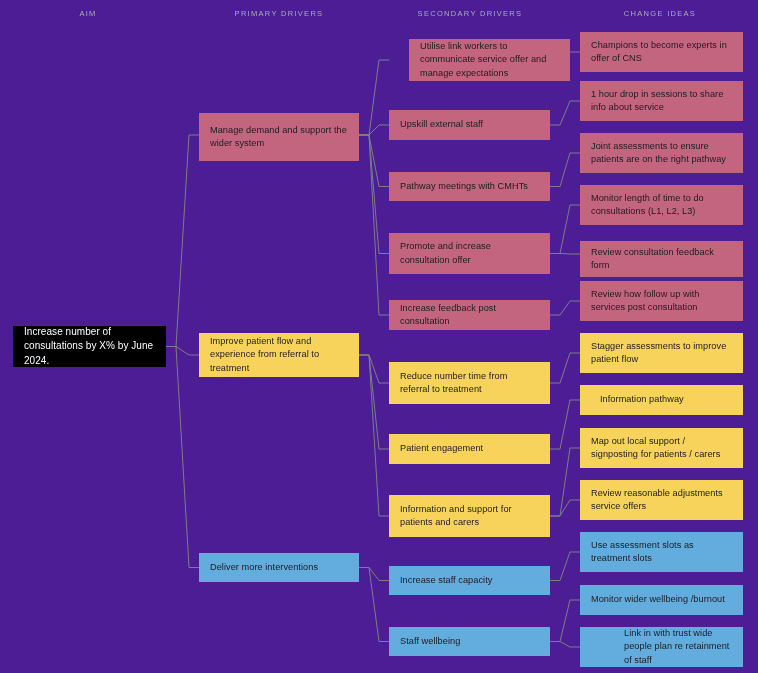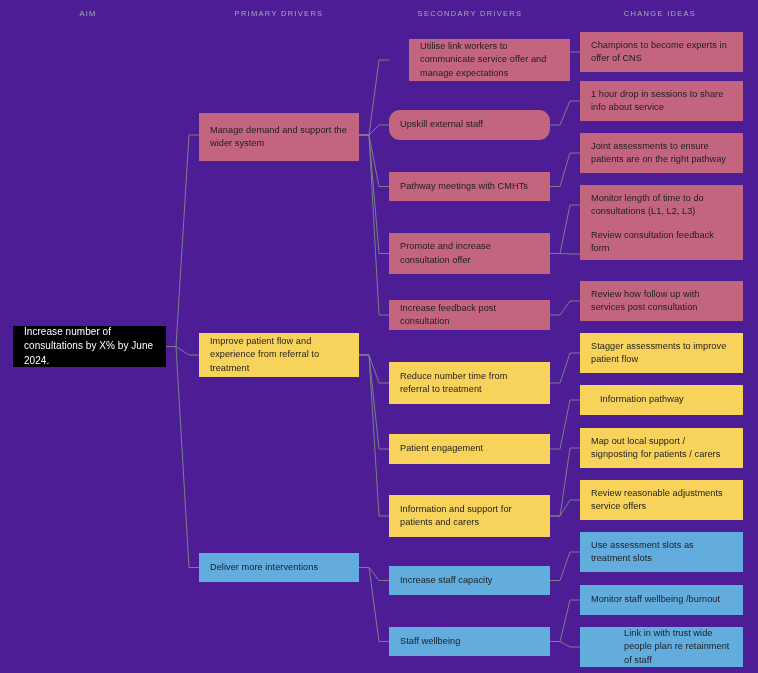--- a/index.html
+++ b/index.html
@@ -109,21 +109,21 @@
       </div>
       <div class="node yellow" style="left: 199px; top: 333px; width: 160px; height: 44px;">
         <span>Improve patient flow and experience from referral to treatment</span>
       </div>
       <div class="node blue" style="left: 199px; top: 553px; width: 160px; height: 29px;">
         <span>Deliver more interventions</span>
       </div>
       <div class="node pink" style="left: 389px; top: 39px; width: 161px; height: 42px; margin-left: 20px;">
         <span>Utilise link workers to communicate service offer and manage expectations</span>
       </div>
-      <div class="node pink" style="left: 389px; top: 110px; width: 161px; height: 30px; border-radius: 11px;">
+      <div class="node pink" style="left: 389px; top: 110px; width: 161px; height: 30px;">
         <span>Upskill external staff</span>
       </div>
       <div class="node pink" style="left: 389px; top: 172px; width: 161px; height: 29px;">
         <span>Pathway meetings with CMHTs</span>
       </div>
       <div class="node pink" style="left: 389px; top: 233px; width: 161px; height: 41px;">
         <span>Promote and increase consultation offer</span>
       </div>
       <div class="node pink" style="left: 389px; top: 300px; width: 161px; height: 30px;">
         <span>Increase feedback post consultation</span>
@@ -148,21 +148,21 @@
       </div>
       <div class="node pink" style="left: 580px; top: 81px; width: 163px; height: 40px;">
         <span>1 hour drop in sessions to share info about service</span>
       </div>
       <div class="node pink" style="left: 580px; top: 133px; width: 163px; height: 40px;">
         <span>Joint assessments to ensure patients are on the right pathway</span>
       </div>
       <div class="node pink" style="left: 580px; top: 185px; width: 163px; height: 40px;">
         <span>Monitor length of time to do consultations (L1, L2, L3)</span>
       </div>
-      <div class="node pink" style="left: 580px; top: 224px; width: 163px; height: 36px;">
+      <div class="node pink" style="left: 580px; top: 241px; width: 163px; height: 36px;">
         <span>Review consultation feedback form</span>
       </div>
       <div class="node pink" style="left: 580px; top: 281px; width: 163px; height: 40px;">
         <span>Review how follow up with services post consultation</span>
       </div>
       <div class="node yellow" style="left: 580px; top: 333px; width: 163px; height: 40px;">
         <span>Stagger assessments to improve patient flow</span>
       </div>
       <div class="node yellow" style="left: 580px; top: 385px; width: 163px; height: 30px; padding-left: 20px;">
         <span>Information pathway</span>
@@ -170,20 +170,20 @@
       <div class="node yellow" style="left: 580px; top: 428px; width: 163px; height: 40px;">
         <span>Map out local support / signposting for patients / carers</span>
       </div>
       <div class="node yellow" style="left: 580px; top: 480px; width: 163px; height: 40px;">
         <span>Review reasonable adjustments service offers</span>
       </div>
       <div class="node blue" style="left: 580px; top: 532px; width: 163px; height: 40px;">
         <span>Use assessment slots as treatment slots</span>
       </div>
       <div class="node blue" style="left: 580px; top: 585px; width: 163px; height: 30px;">
-        <span>Monitor staff wellbeing /burnout</span>
+        <span>Monitor wider wellbeing /burnout</span>
       </div>
       <div class="node blue" style="left: 580px; top: 627px; width: 163px; height: 40px; padding-left: 44px;">
         <span>Link in with trust wide people plan re retainment of staff</span>
       </div>
     </div>
 
 </div>
 
 </body></html>

